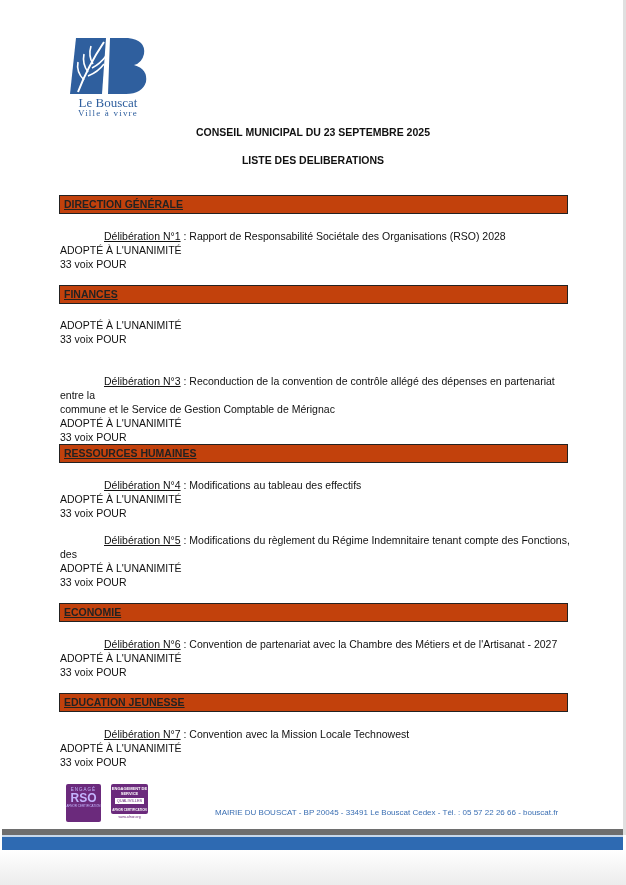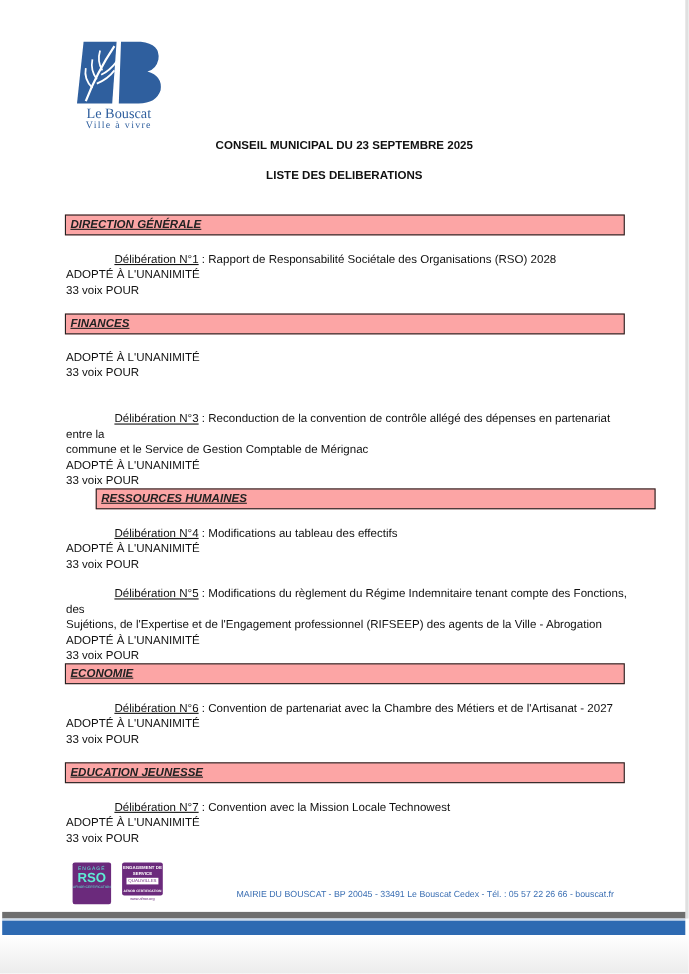--- a/index.html
+++ b/index.html
@@ -23,37 +23,37 @@
 
   .doc-title {
     position:absolute; left:0; width:626px; text-align:center;
     font-size:10.5px; font-weight:bold; color:#111;
   }
   .t1 { top:126px; }
   .t2 { top:154px; }
 
   .section-header {
     position:absolute; left:59px; width:509px; height:19px;
-    background:#fca5a5; border:1.5px solid #222; box-sizing:border-box;
-    font-size:10.5px; font-weight:bold; font-style:italic;
+    background:#c2410c; border:1.5px solid #222; box-sizing:border-box;
+    font-size:10.5px; font-weight:bold; 
     padding-left:4px; line-height:17px;
   }
   .section-header span { text-decoration:underline; color:#222; }
 
   .delib {
     position:absolute; left:60px; width:512px;
     font-size:10.5px; line-height:14px; color:#111;
   }
   .delib .ref { text-decoration:underline;padding-left:44px; }
   .delib .line { display:block; }
 
   .footer-logos { position:absolute; left:66px; top:784px; }
   .badge-rso {
     position:absolute; left:0; top:0; width:35px; height:38px; background:#6b2a7c;
-    color:#5eead4; text-align:center; border-radius:2px;
+    color:#c4b5fd; text-align:center; border-radius:2px;
   }
   .badge-rso .top { font-size:4.5px; letter-spacing:1px; padding-top:3px; }
   .badge-rso .mid { font-size:12px; font-weight:bold; line-height:12px; }
   .badge-rso .bot { font-size:3px; line-height:4px; }
   .badge-es {
     position:absolute; left:45px; top:0; width:37px; height:30px; background:#6b2a7c;
     color:#fff; text-align:center; border-radius:2px;
   }
   .badge-es .top { font-size:4px; line-height:5px; padding-top:2px; font-weight:bold; }
   .badge-es .box { background:#fff; color:#6b2a7c; font-size:4px; margin:2px 4px; line-height:6px; }
@@ -105,31 +105,30 @@
   <span class="line">ADOPTÉ À L'UNANIMITÉ</span>
   <span class="line">33 voix POUR</span>
 </div>
 <div class="delib" style="top:374px;">
   <span class="line"><span class="ref">Délibération N°3</span> : <span>Reconduction de la convention de contrôle allégé des dépenses en partenariat entre la</span></span>
   <span class="line">commune et le Service de Gestion Comptable de Mérignac</span>
   <span class="line">ADOPTÉ À L'UNANIMITÉ</span>
   <span class="line">33 voix POUR</span>
 </div>
 
-<div class="section-header" style="top:444px;margin-left:28px;">
+<div class="section-header" style="top:444px;">
   <span>RESSOURCES HUMAINES</span>
 </div>
 <div class="delib" style="top:478px;">
   <span class="line"><span class="ref">Délibération N°4</span> : <span>Modifications au tableau des effectifs</span></span>
   <span class="line">ADOPTÉ À L'UNANIMITÉ</span>
   <span class="line">33 voix POUR</span>
 </div>
 <div class="delib" style="top:533px;">
   <span class="line"><span class="ref">Délibération N°5</span> : <span>Modifications du règlement du Régime Indemnitaire tenant compte des Fonctions, des</span></span>
-  <span class="line">Sujétions, de l'Expertise et de l'Engagement professionnel (RIFSEEP) des agents de la Ville - Abrogation</span>
   <span class="line">ADOPTÉ À L'UNANIMITÉ</span>
   <span class="line">33 voix POUR</span>
 </div>
 
 <div class="section-header" style="top:603px;">
   <span>ECONOMIE</span>
 </div>
 <div class="delib" style="top:637px;">
   <span class="line"><span class="ref">Délibération N°6</span> : <span>Convention de partenariat avec la Chambre des Métiers et de l'Artisanat - 2027</span></span>
   <span class="line">ADOPTÉ À L'UNANIMITÉ</span>

